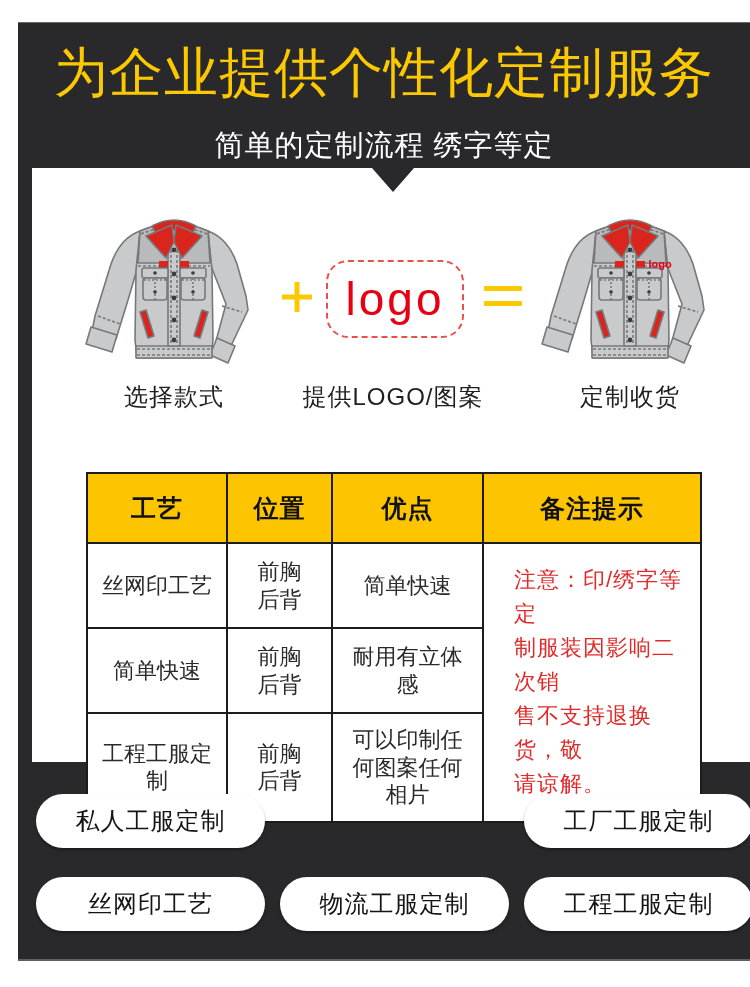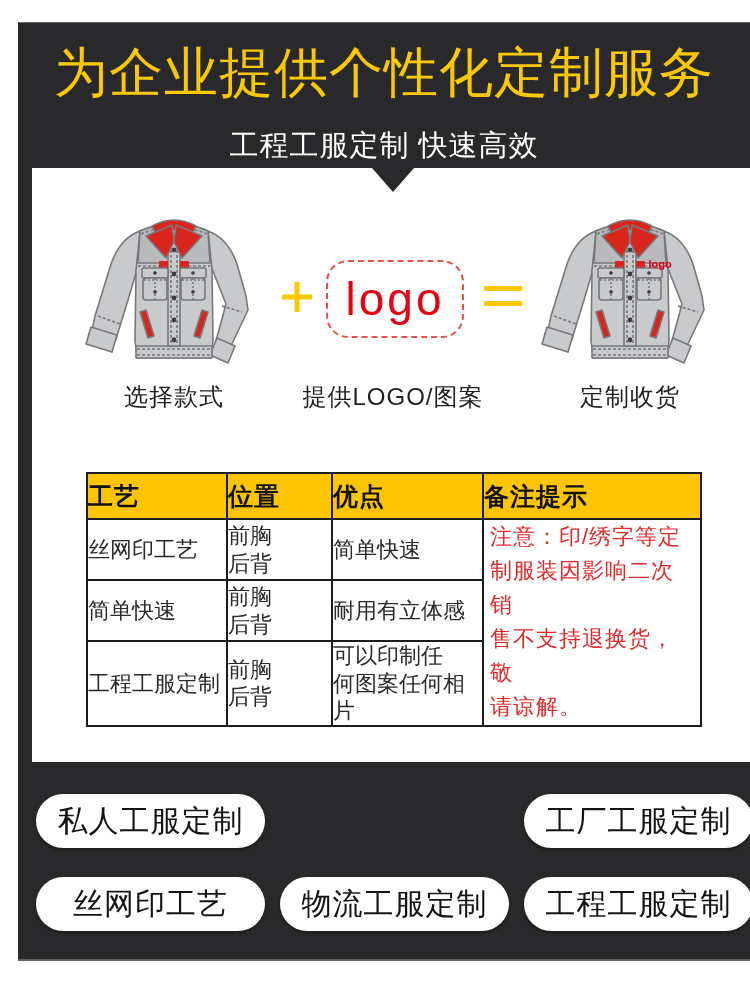--- a/index.html
+++ b/index.html
@@ -73,46 +73,46 @@
   .logo-text{
     font-size:46px;color:#e60012;letter-spacing:3px;font-weight:400;
   }
   table.craft-table{
     position:absolute;left:54px;top:304px;
     width:614px;border-collapse:collapse;table-layout:fixed;
     background:#ffffff;
   }
   .craft-table th,.craft-table td{
     border:2px solid #1c1c1c;
-    text-align:left;vertical-align:middle;
-    padding:0;
+    text-align:center;vertical-align:middle;
+    padding:12px;
   }
   .craft-table th{
     background:#fdc500;height:44px;
     font-size:25px;font-weight:bold;color:#111111;letter-spacing:1px;
   }
   .craft-table td{
     height:59px;font-size:22px;color:#2a2a2a;
     white-space:pre-line;line-height:1.25;
   }
   .craft-table td.note-cell{
     color:#e02a2a;text-align:left;
-    padding:0 10px 0 6px;
+    padding:0 10px 0 30px;
     font-size:22px;line-height:1.55;
     white-space:pre-line;letter-spacing:1px;
   }
   .col-craft{width:140px;}
   .col-pos{width:105px;}
   .col-adv{width:151px;}
   .col-note{width:218px;}
   .pill{
     position:absolute;width:229px;height:54px;
     background:#ffffff;border-radius:27px;
     text-align:center;line-height:54px;
-    font-size:30px;color:#141414;letter-spacing:1px;
+    font-size:24px;color:#141414;letter-spacing:1px;
     box-shadow:0 2px 3px rgba(0,0,0,0.35);
     cursor:pointer;
   }
   .pill.r1{top:771px;}
   .pill.r2{top:854px;}
   .pill.c1{left:18px;}
   .pill.c2{left:262px;}
   .pill.c3{left:506px;}
   .bottom-strip{height:27px;background:#ffffff;}
   .svg-defs{position:absolute;width:0;height:0;overflow:hidden;}
@@ -172,21 +172,21 @@
       </g>
     </g>
   </symbol>
 </svg>
 
 <div class="top-strip"></div>
 
 <div class="dark-section">
 
   <div class="main-title">为企业提供个性化定制服务</div>
-  <div class="sub-title">工程工服定制 快速高效</div>
+  <div class="sub-title">简单的定制流程 绣字等定</div>
 
   <div class="panel">
     <div class="notch"></div>
 
     <svg class="jacket jacket-1" viewBox="0 0 192 172">
       <use href="#jacket-shape"></use>
     </svg>
 
     <svg class="plus-icon" viewBox="0 0 34 34">
       <line x1="17" y1="2" x2="17" y2="32" stroke="#fcc800" stroke-width="5"></line>

